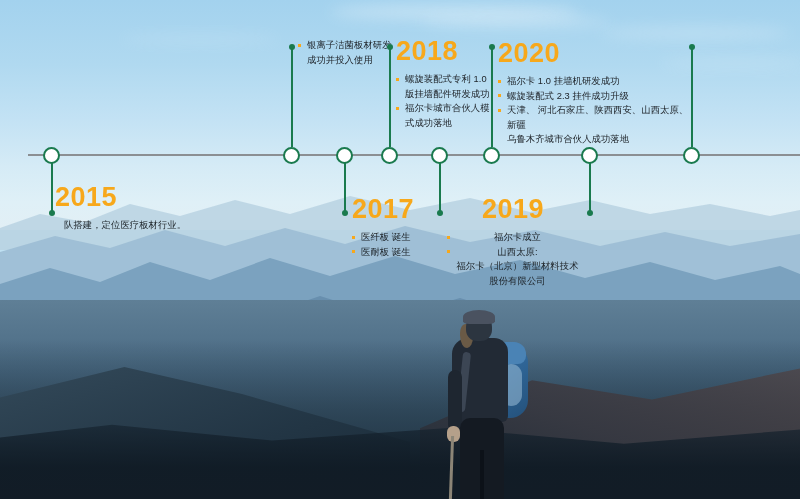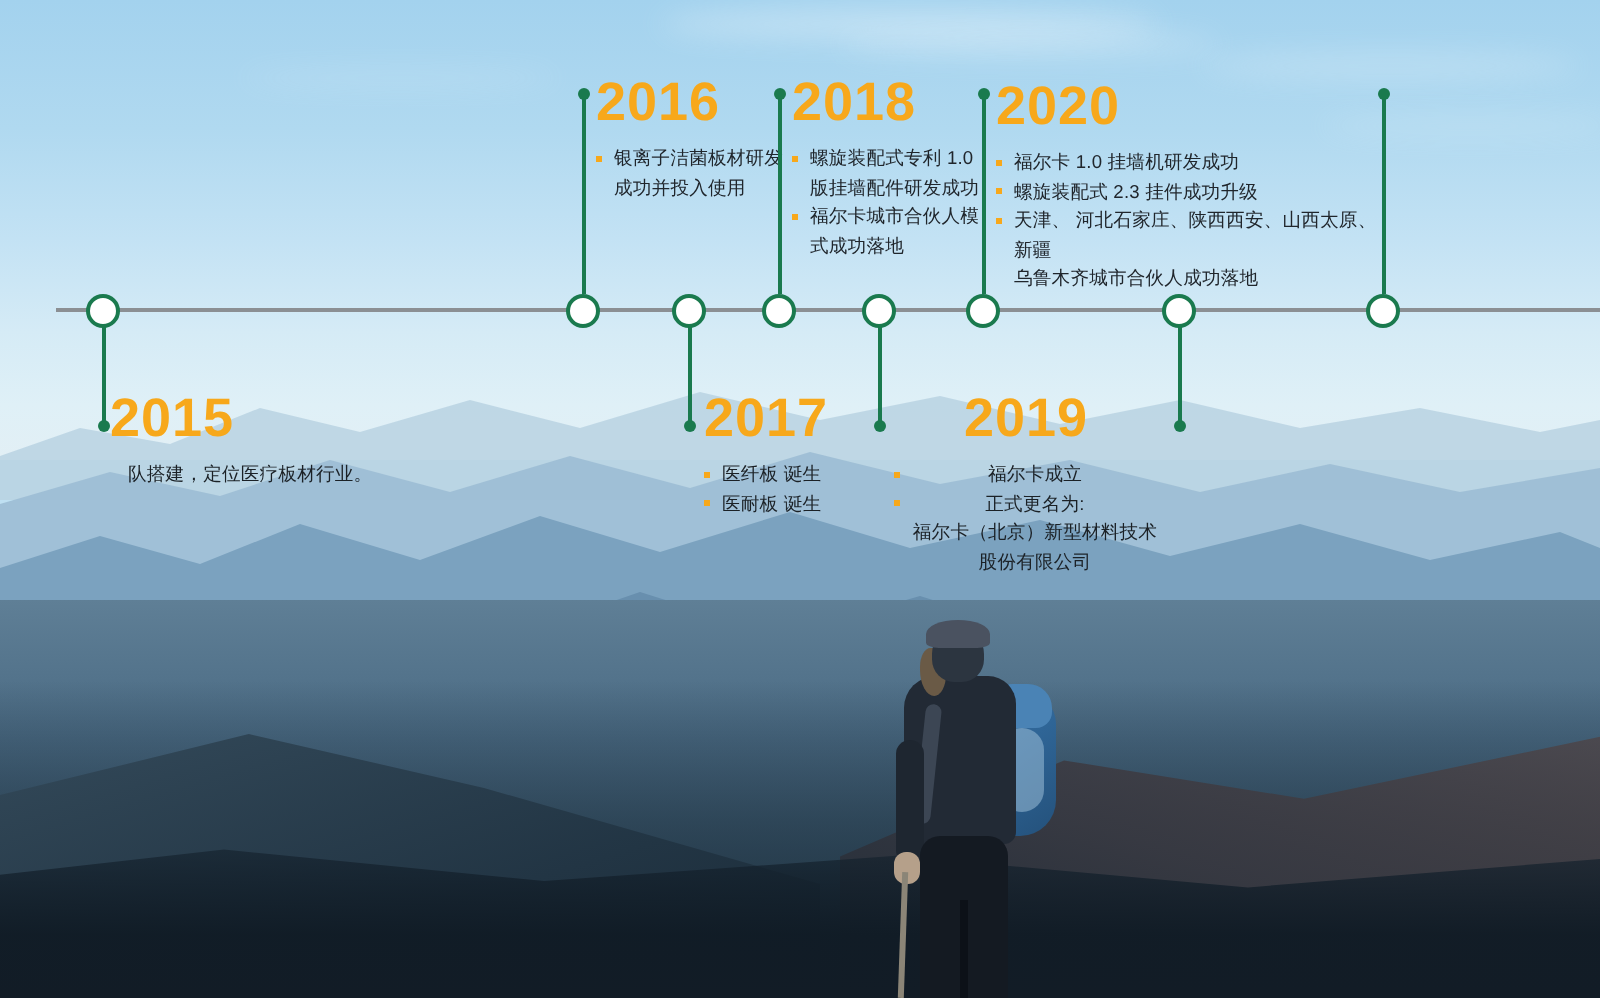--- a/index.html
+++ b/index.html
@@ -246,34 +246,33 @@
     <div class="hk hk-leg-split"></div>
   </div>
 
   <div class="axis"></div>
 
   <div class="node">
     <div class="node-stem" style="left:51px; top:162px; height:51px;"></div>
     <div class="node-dot" style="left:49px; top:210px;"></div>
     <div class="node-ring" style="left:43px; top:147px;"></div>
   </div>
-  <div class="entry below" style="left:55px; top:196px; width:190px;">
+  <div class="entry below" style="left:55px; top:184px; width:190px;">
     <div class="year">2015</div>
     <ul class="bullets">
       <li class="cont">队搭建，定位医疗板材行业。</li>
     </ul>
   </div>
 
   <div class="node">
     <div class="node-stem" style="left:291px; top:46px; height:101px;"></div>
     <div class="node-dot" style="left:289px; top:44px;"></div>
     <div class="node-ring" style="left:283px; top:147px;"></div>
   </div>
   <div class="entry above" style="left:298px; top:38px; width:96px;">
-    <div class="year">2016</div>
     <ul class="bullets">
       <li>银离子洁菌板材研发</li>
       <li class="cont">成功并投入使用</li>
     </ul>
   </div>
 
   <div class="node">
     <div class="node-stem" style="left:344px; top:162px; height:51px;"></div>
     <div class="node-dot" style="left:342px; top:210px;"></div>
     <div class="node-ring" style="left:336px; top:147px;"></div>
@@ -303,21 +302,21 @@
 
   <div class="node">
     <div class="node-stem" style="left:439px; top:162px; height:51px;"></div>
     <div class="node-dot" style="left:437px; top:210px;"></div>
     <div class="node-ring" style="left:431px; top:147px;"></div>
   </div>
   <div class="entry below" style="left:447px; top:196px; width:132px;text-align:center;">
     <div class="year">2019</div>
     <ul class="bullets">
       <li>福尔卡成立</li>
-      <li>正式更名为:</li>
+      <li>山西太原:</li>
       <li class="cont">福尔卡（北京）新型材料技术</li>
       <li class="cont">股份有限公司</li>
     </ul>
   </div>
 
   <div class="node">
     <div class="node-stem" style="left:491px; top:46px; height:101px;"></div>
     <div class="node-dot" style="left:489px; top:44px;"></div>
     <div class="node-ring" style="left:483px; top:147px;"></div>
   </div>

